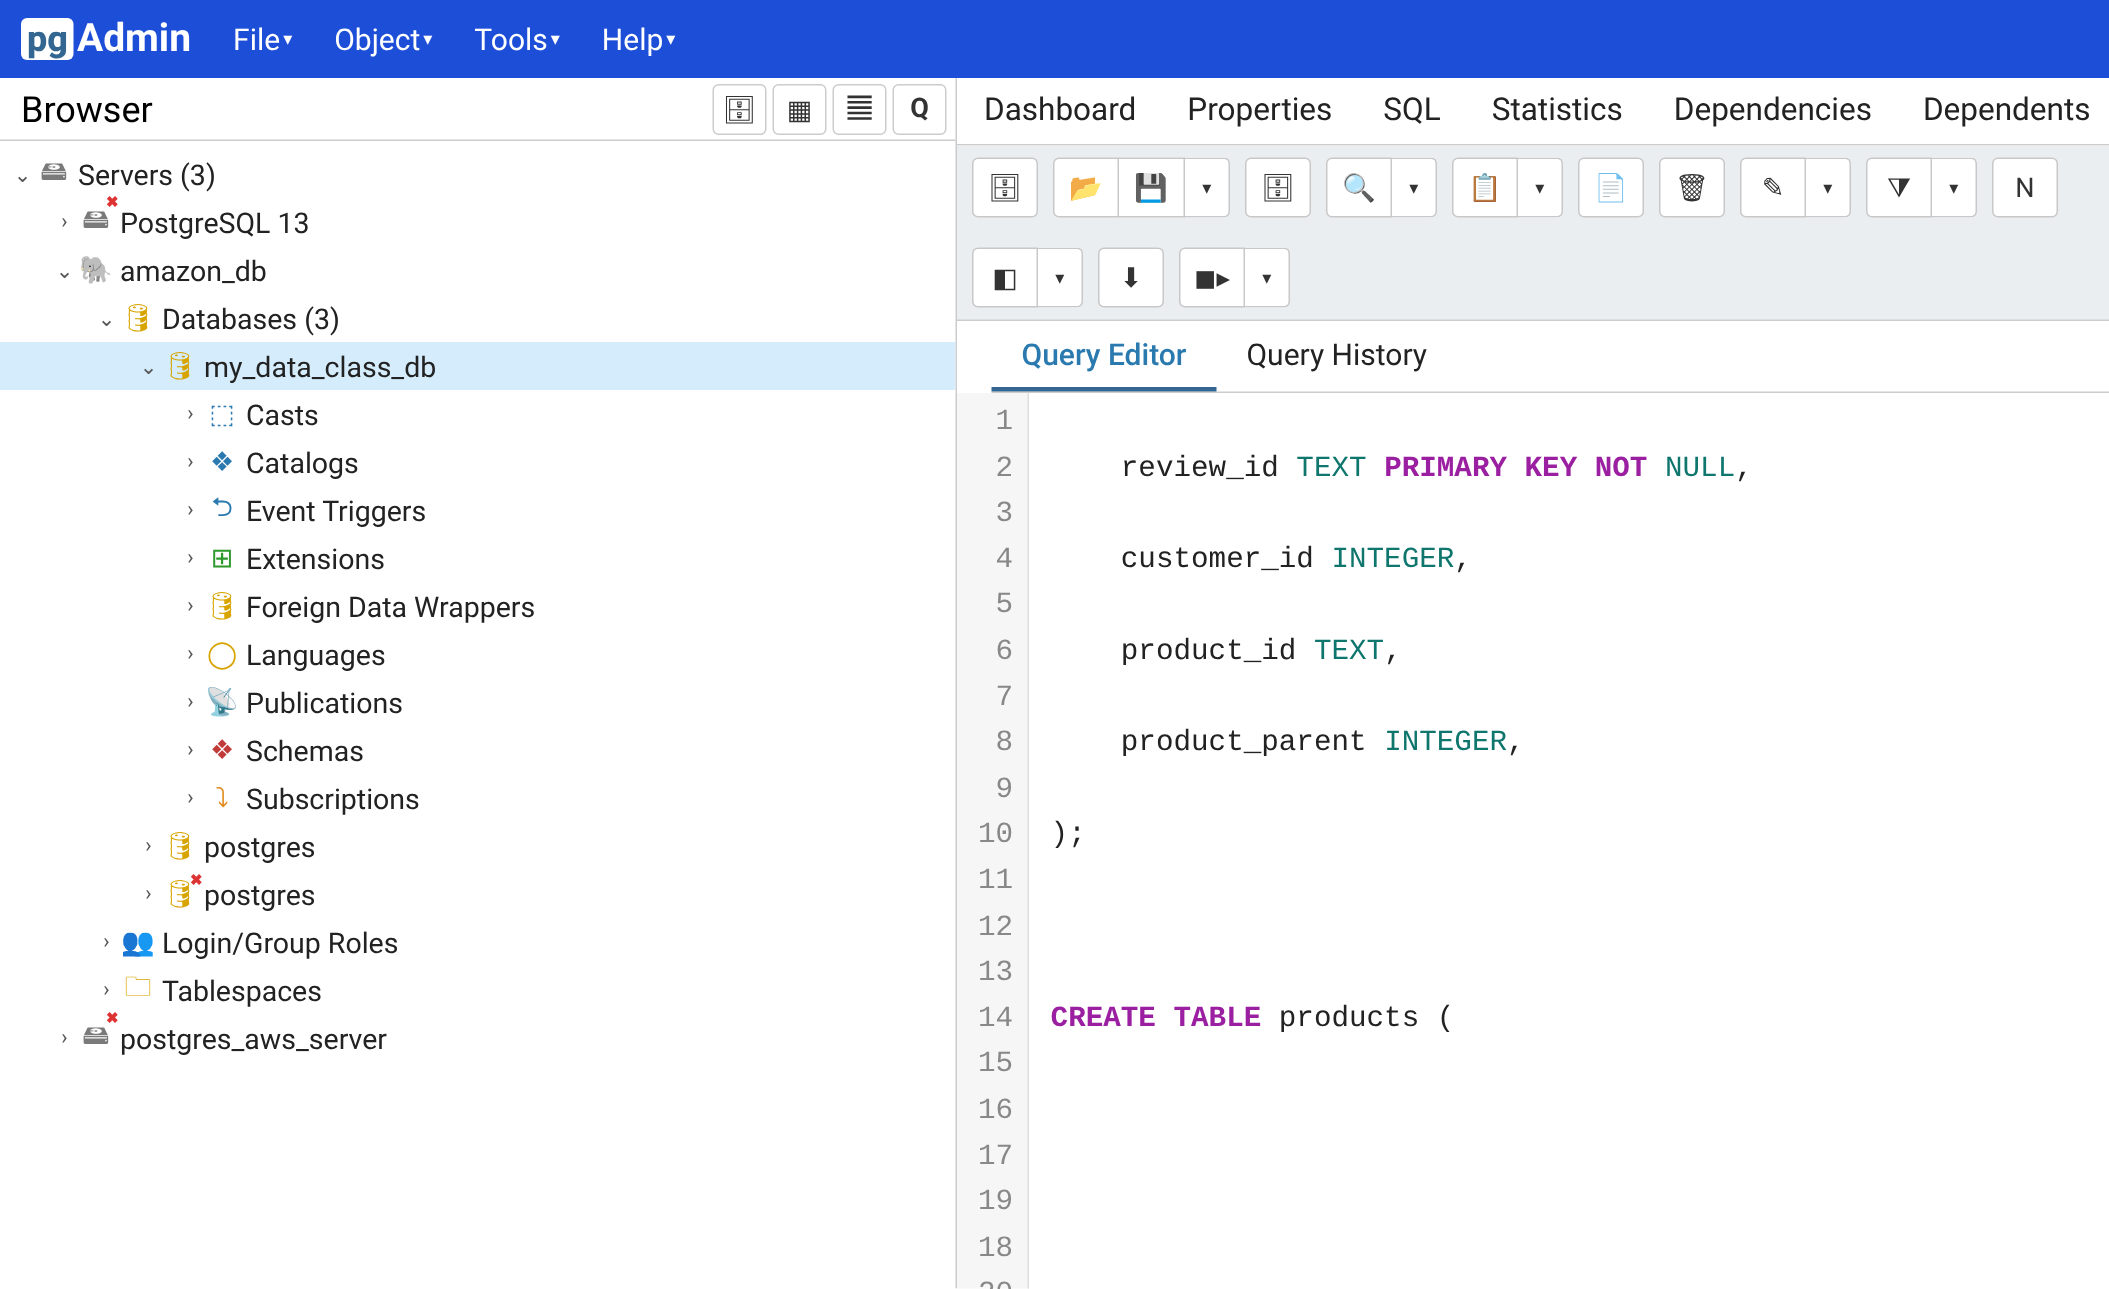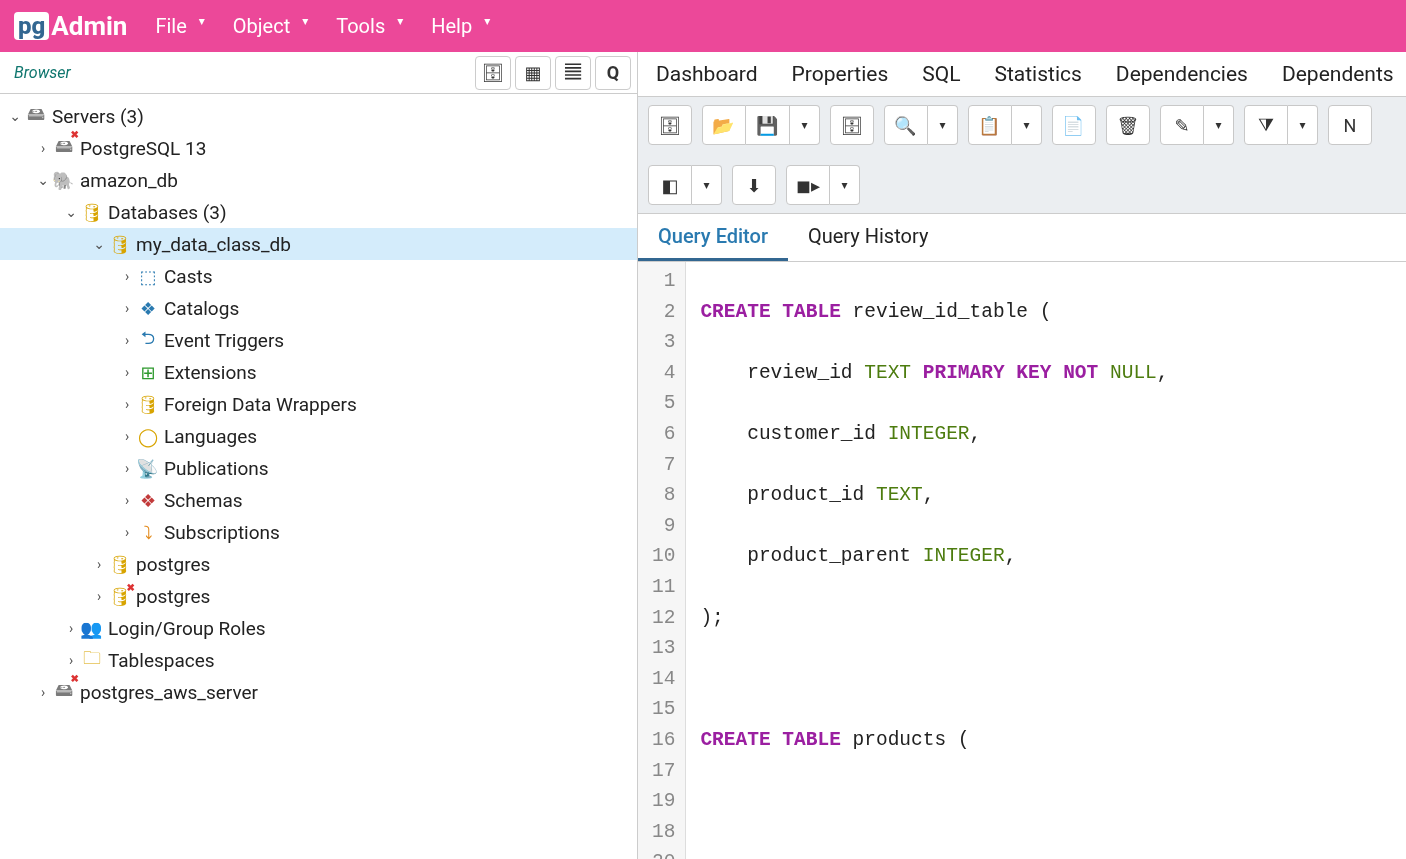--- a/index.html
+++ b/index.html
@@ -1,28 +1,28 @@
 <!DOCTYPE html>
 <html><head>
 <meta charset="utf-8">
 <style>
   * { box-sizing: border-box; margin: 0; padding: 0; }
   html, body { height: 100%; font-family: -apple-system, BlinkMacSystemFont, "Segoe UI", Roboto, sans-serif; font-size: 16px; color: #222; background:#fff; overflow:hidden; }
   
-  .menubar { background:#ec4899; color:#fff; height:52px; display:flex; align-items:center; padding:0 14px; gap:28px; }
+  .menubar { background:#1d4ed8; color:#fff; height:52px; display:flex; align-items:center; padding:0 14px; gap:28px; }
   .logo { font-weight:700; font-size:26px; display:flex; align-items:center; gap:2px;}
   .logo-badge { background:#fff; color:#336791; font-weight:800; padding:0 4px; border-radius:4px; font-size:24px; }
   .menu-items { display:flex; gap:28px; }
-  .menu-item { color:#fff; font-size:20px; display:flex; align-items:flex-start; gap:12px; cursor:pointer; }
+  .menu-item { color:#fff; font-size:20px; display:flex; align-items:center; gap:2px; cursor:pointer; }
   .chev { font-size:12px; }
   
   .body { display:flex; height:calc(100% - 52px); }
   .sidebar { width:638px; border-right:1px solid #ccc; display:flex; flex-direction:column; }
   .sb-header { display:flex; align-items:center; justify-content:space-between; border-bottom:1px solid #ccc; height:42px; padding:0 6px 0 14px; }
-  .sb-title { font-size:16px; color:#0f766e;font-style:italic; }
+  .sb-title { font-size:24px; color:#000000; }
   .sb-tools { display:flex; gap:4px; }
   .sb-tool { width:36px; height:34px; border:1px solid #ccc; border-radius:4px; display:flex; align-items:center; justify-content:center; font-size:18px; color:#333; background:#fff; cursor:pointer; }
   .tree { flex:1; overflow:auto; padding-top:6px; font-size:19px; }
   .tree-row { display:flex; align-items:center; height:32px; cursor:pointer; white-space:nowrap; }
   .tree-row.sel { background:#d4ecfb; }
   .caret { width:18px; text-align:center; color:#555; font-size:14px; }
   .ticon { width:24px; display:inline-flex; justify-content:center; margin-right:4px; font-size:18px; }
   .red-x { position:relative; }
   .red-x::after { content:"✖"; color:#d33; font-size:10px; font-weight:bold; position:absolute; top:-4px; right:-3px; }
   
@@ -40,29 +40,29 @@
   .main-tabs { display:flex; gap:34px; padding:10px 18px; border-bottom:1px solid #ccc; }
   .main-tab { font-size:21px; color:#222; cursor:pointer; }
   .toolbar { background:#ebeef1; border-bottom:1px solid #ccc; padding:8px 10px; display:flex; flex-wrap:wrap; gap:10px; align-items:center; }
   .tb-group { display:flex; }
   .tb-btn { background:#fff; border:1px solid #c8c8c8; height:40px; min-width:44px; display:flex; align-items:center; justify-content:center; font-size:18px; color:#333; cursor:pointer; }
   .tb-btn + .tb-btn { border-left:none; }
   .tb-group .tb-btn:first-child { border-top-left-radius:4px; border-bottom-left-radius:4px; }
   .tb-group .tb-btn:last-child { border-top-right-radius:4px; border-bottom-right-radius:4px; }
   .tb-btn.solo { border-radius:4px; }
   .tb-caret { min-width:30px; font-size:12px; }
-  .sub-tabs { display:flex; border-bottom:1px solid #ccc; }
+  .sub-tabs { display:flex; border-bottom:1px solid #ccc;margin-left:23px; }
   .sub-tab { padding:10px 20px; font-size:20px; color:#222; cursor:pointer; }
   .sub-tab.active { color:#2a7ab0; border-bottom:3px solid #336791; font-weight:500; }
   
   .editor { flex:1; display:flex; overflow:auto; font-family: "SFMono-Regular", Consolas, "Liberation Mono", Menlo, monospace; font-size:19.5px; line-height:30.6px; }
   .gutter { background:#f6f6f6; color:#888; text-align:right; padding:4px 10px 4px 14px; border-right:1px solid #ddd; user-select:none; }
   .code { padding:4px 0 4px 14px; white-space:pre; }
   .kw { color:#9b1fa1; font-weight:700; }
-  .ty { color:#4d7c0f;font-family:Liberation Mono, monospace; }
+  .ty { color:#0f766e;font-family:Liberation Mono, monospace; }
   .cm { color:#b06a15; }
 </style>
 </head>
 <body>
 
 <div class="menubar">
   <div class="logo">
     <span class="logo-badge">pg</span>
       <span>Admin</span>
   </div>
@@ -285,21 +285,20 @@
           <div>13</div>
           <div>14</div>
           <div>15</div>
           <div>16</div>
           <div>17</div>
           <div>19</div>
           <div>18</div>
           <div>20</div>
         </div>
       <div class="code">
-<div><span class="kw">CREATE TABLE </span><span>review_id_table (</span></div>
 <div><span>    review_id </span><span class="ty">TEXT </span><span class="kw">PRIMARY KEY NOT </span><span class="ty">NULL</span><span>,</span></div>
 <div><span>    customer_id </span><span class="ty">INTEGER</span><span>,</span></div>
 <div><span>    product_id </span><span class="ty">TEXT</span><span>,</span></div>
 <div><span>    product_parent </span><span class="ty">INTEGER</span><span>,</span></div>
 <div><span>);</span></div>
 <div><span></span>&nbsp;</div>
 <div><span class="kw">CREATE TABLE </span><span>products (</span></div>
 
 
 

